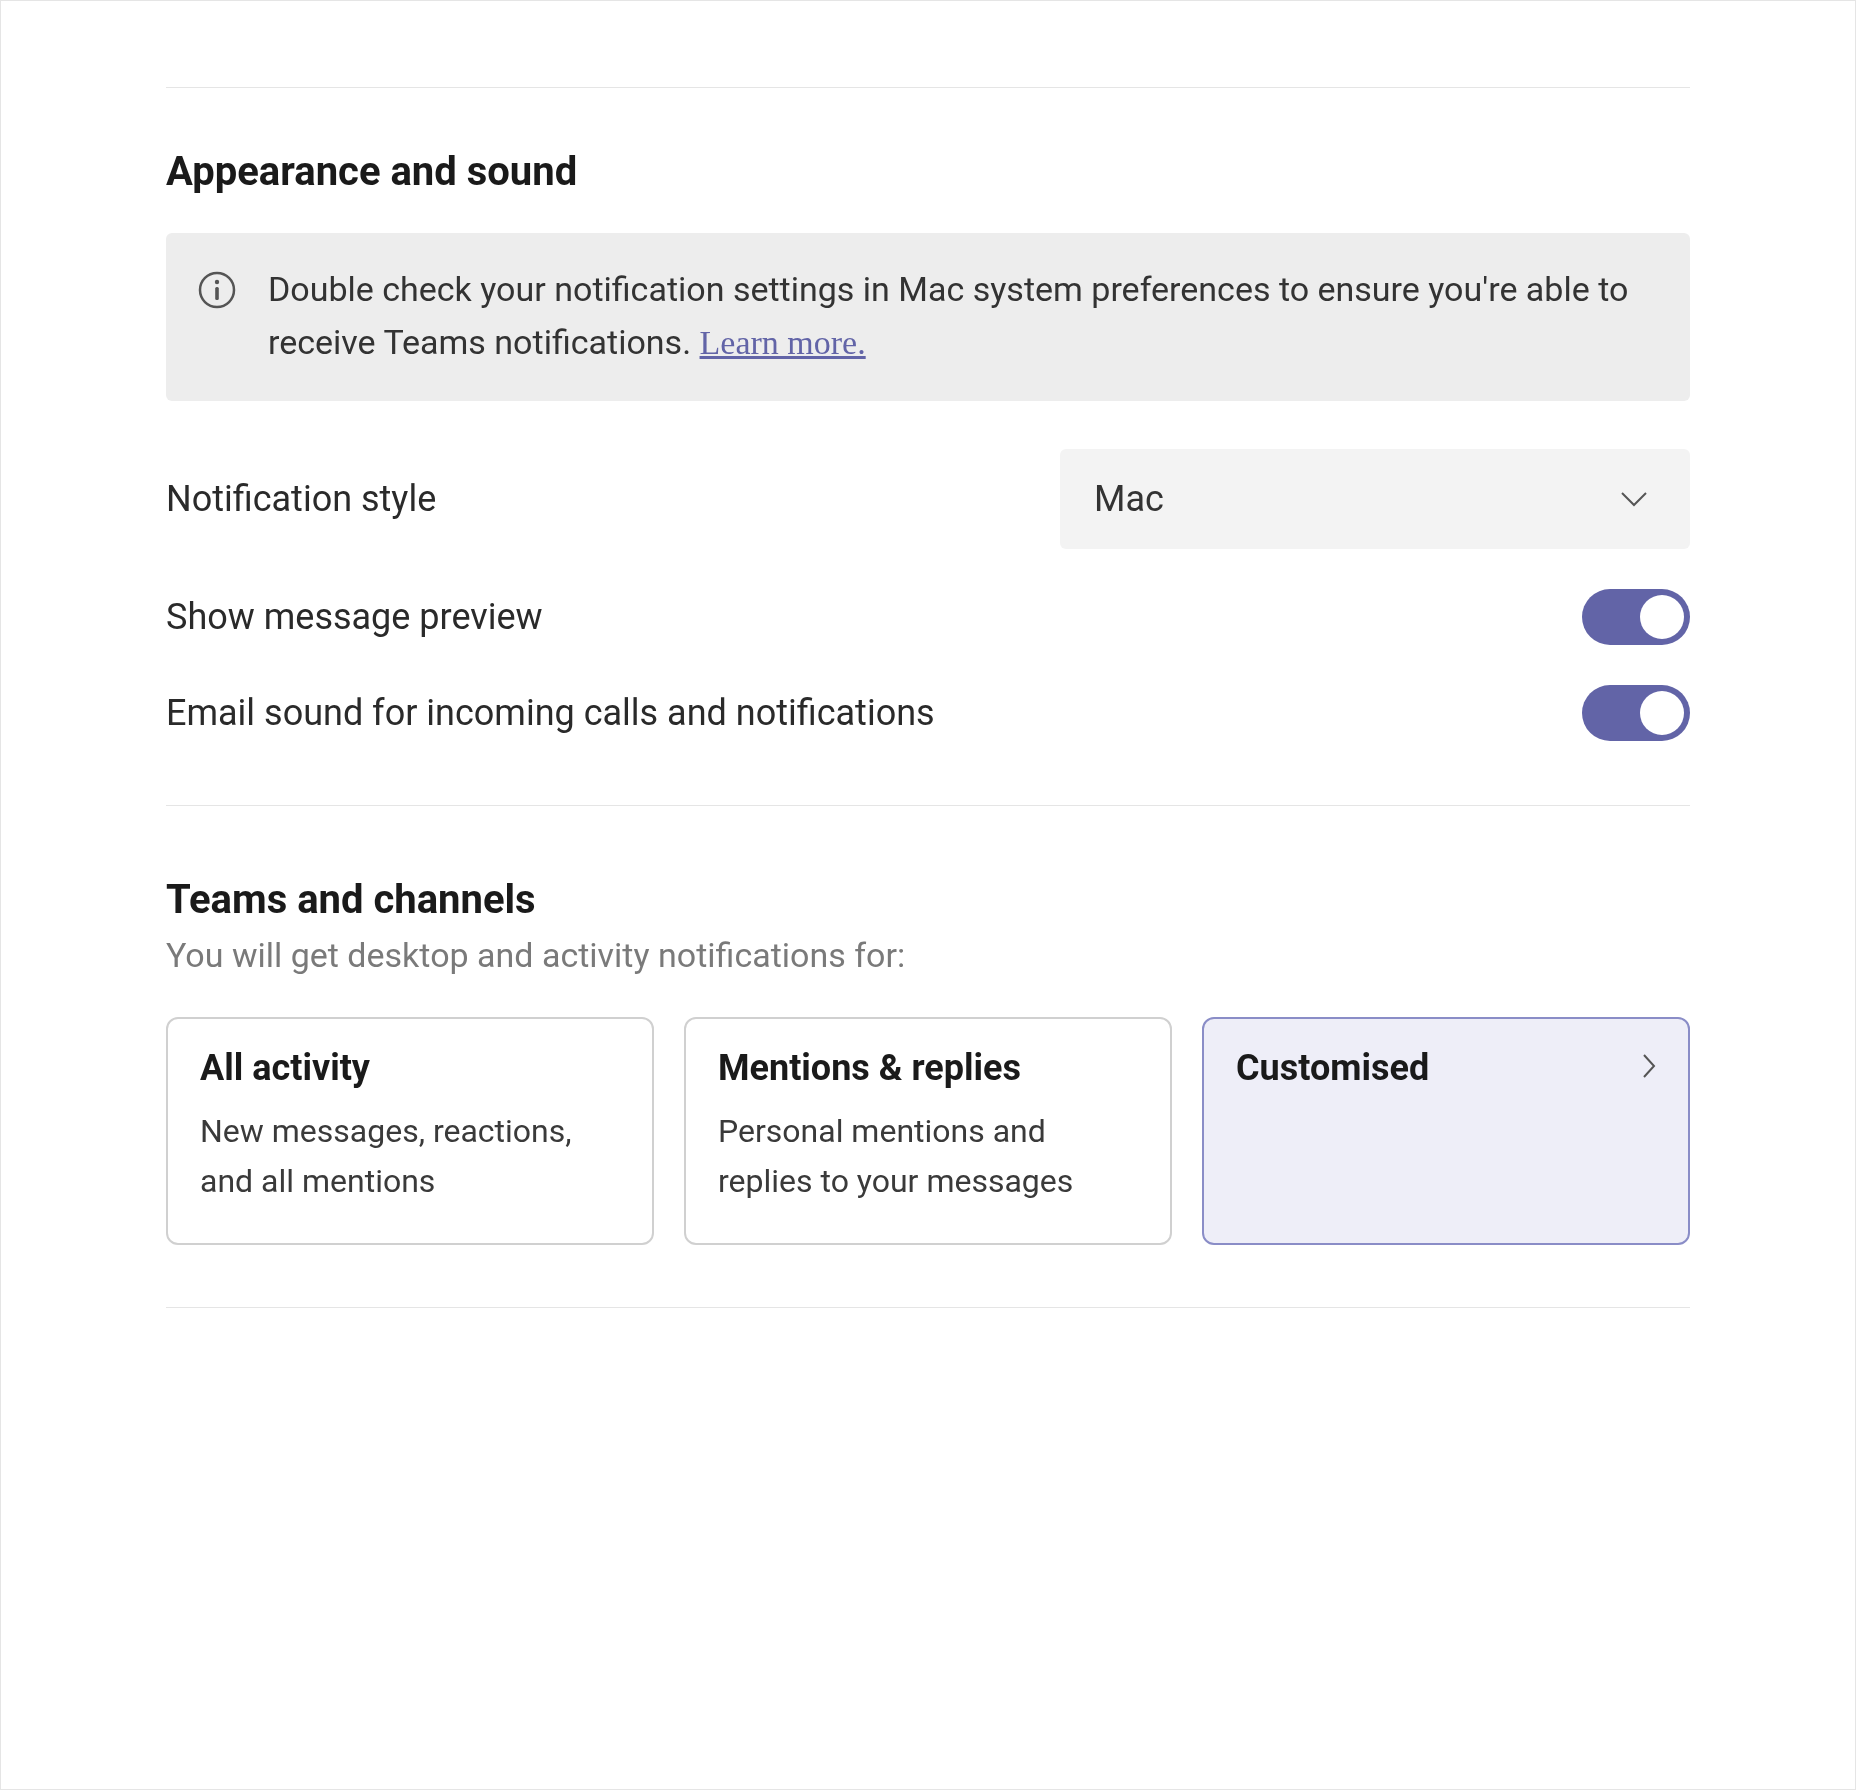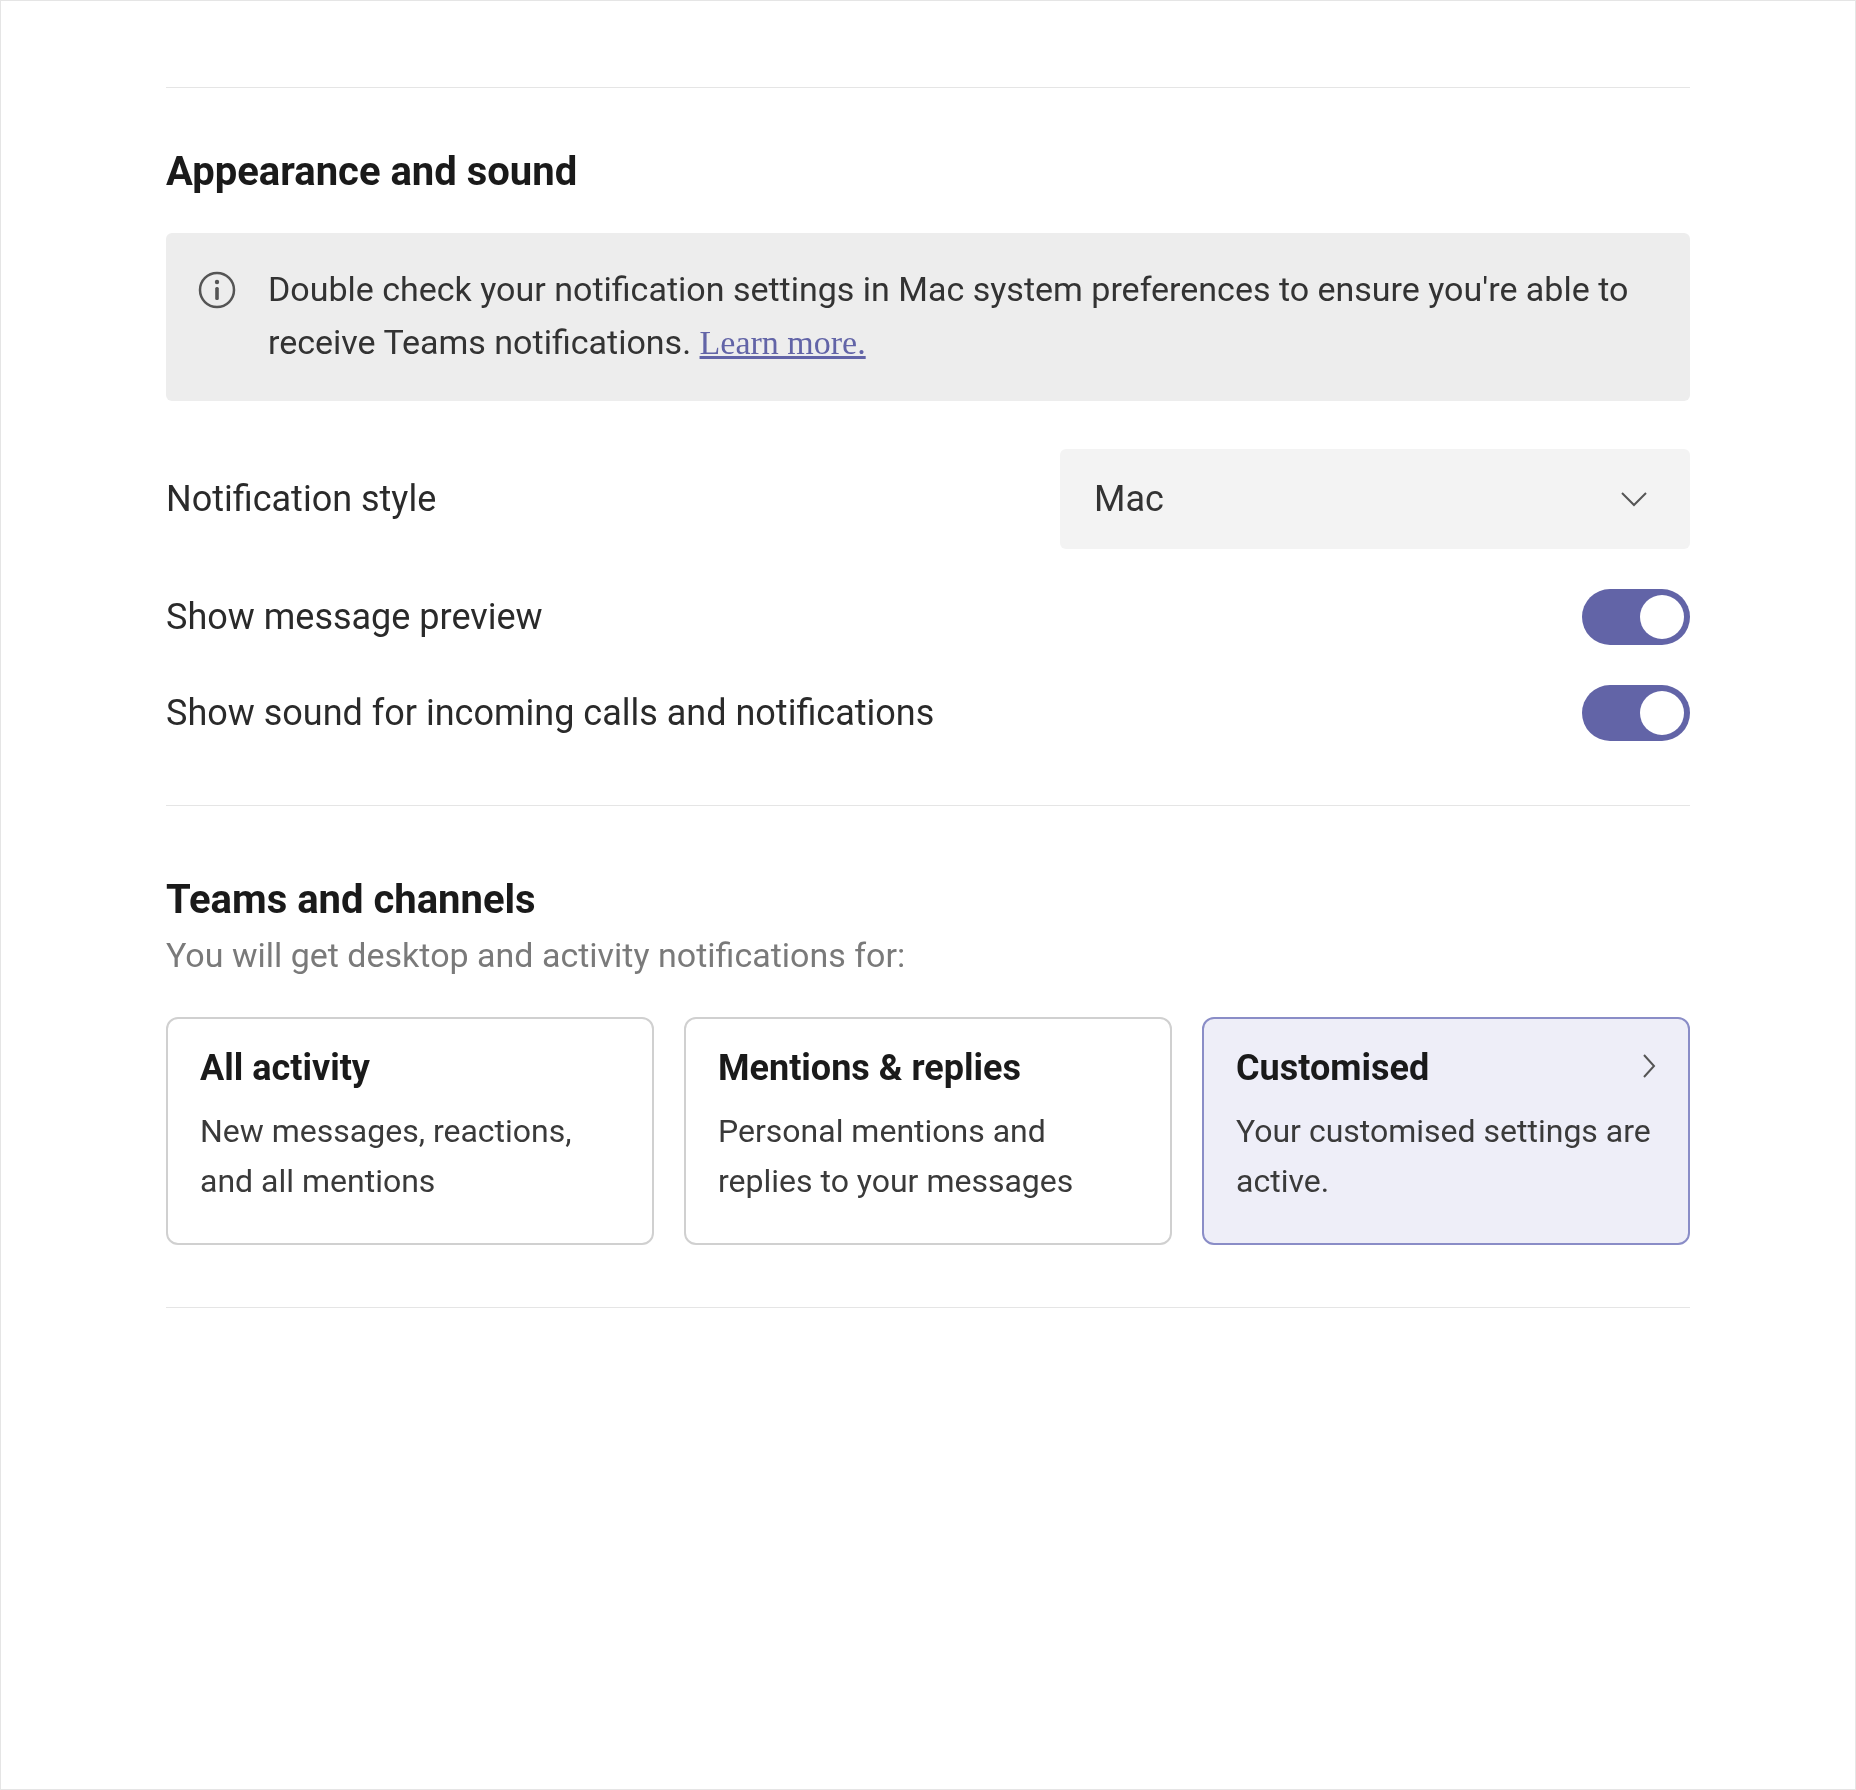--- a/index.html
+++ b/index.html
@@ -202,21 +202,21 @@
       </div>
 
       <div class="row">
         <div class="row-label">Show message preview</div>
         <div class="toggle">
           <div class="knob"></div>
         </div>
       </div>
 
       <div class="row" style="margin-bottom:0;">
-        <div class="row-label">Show sound for incoming calls and notifications</div>
+        <div class="row-label">Email sound for incoming calls and notifications</div>
         <div class="toggle">
           <div class="knob"></div>
         </div>
       </div>
 
       <div class="divider" style="margin-top:64px;"></div>
     </div>
 
     <div class="sec-teams">
       <h2 class="section-title" style="margin-bottom:10px;">Teams and channels</h2>
@@ -240,21 +240,20 @@
 
         <div class="card active">
           <div class="card-head">
             <div class="card-title">Customised</div>
             <span class="chevron-right">
               <svg viewBox="0 0 14 26">
                   <polyline points="2,2 12,13 2,24"></polyline>
                 </svg>
             </span>
           </div>
-          <div class="card-desc">Your customised settings are active.</div>
         </div>
 
       </div>
 
       <div class="divider-bottom"></div>
     </div>
 
   </div>
 </div>
 

